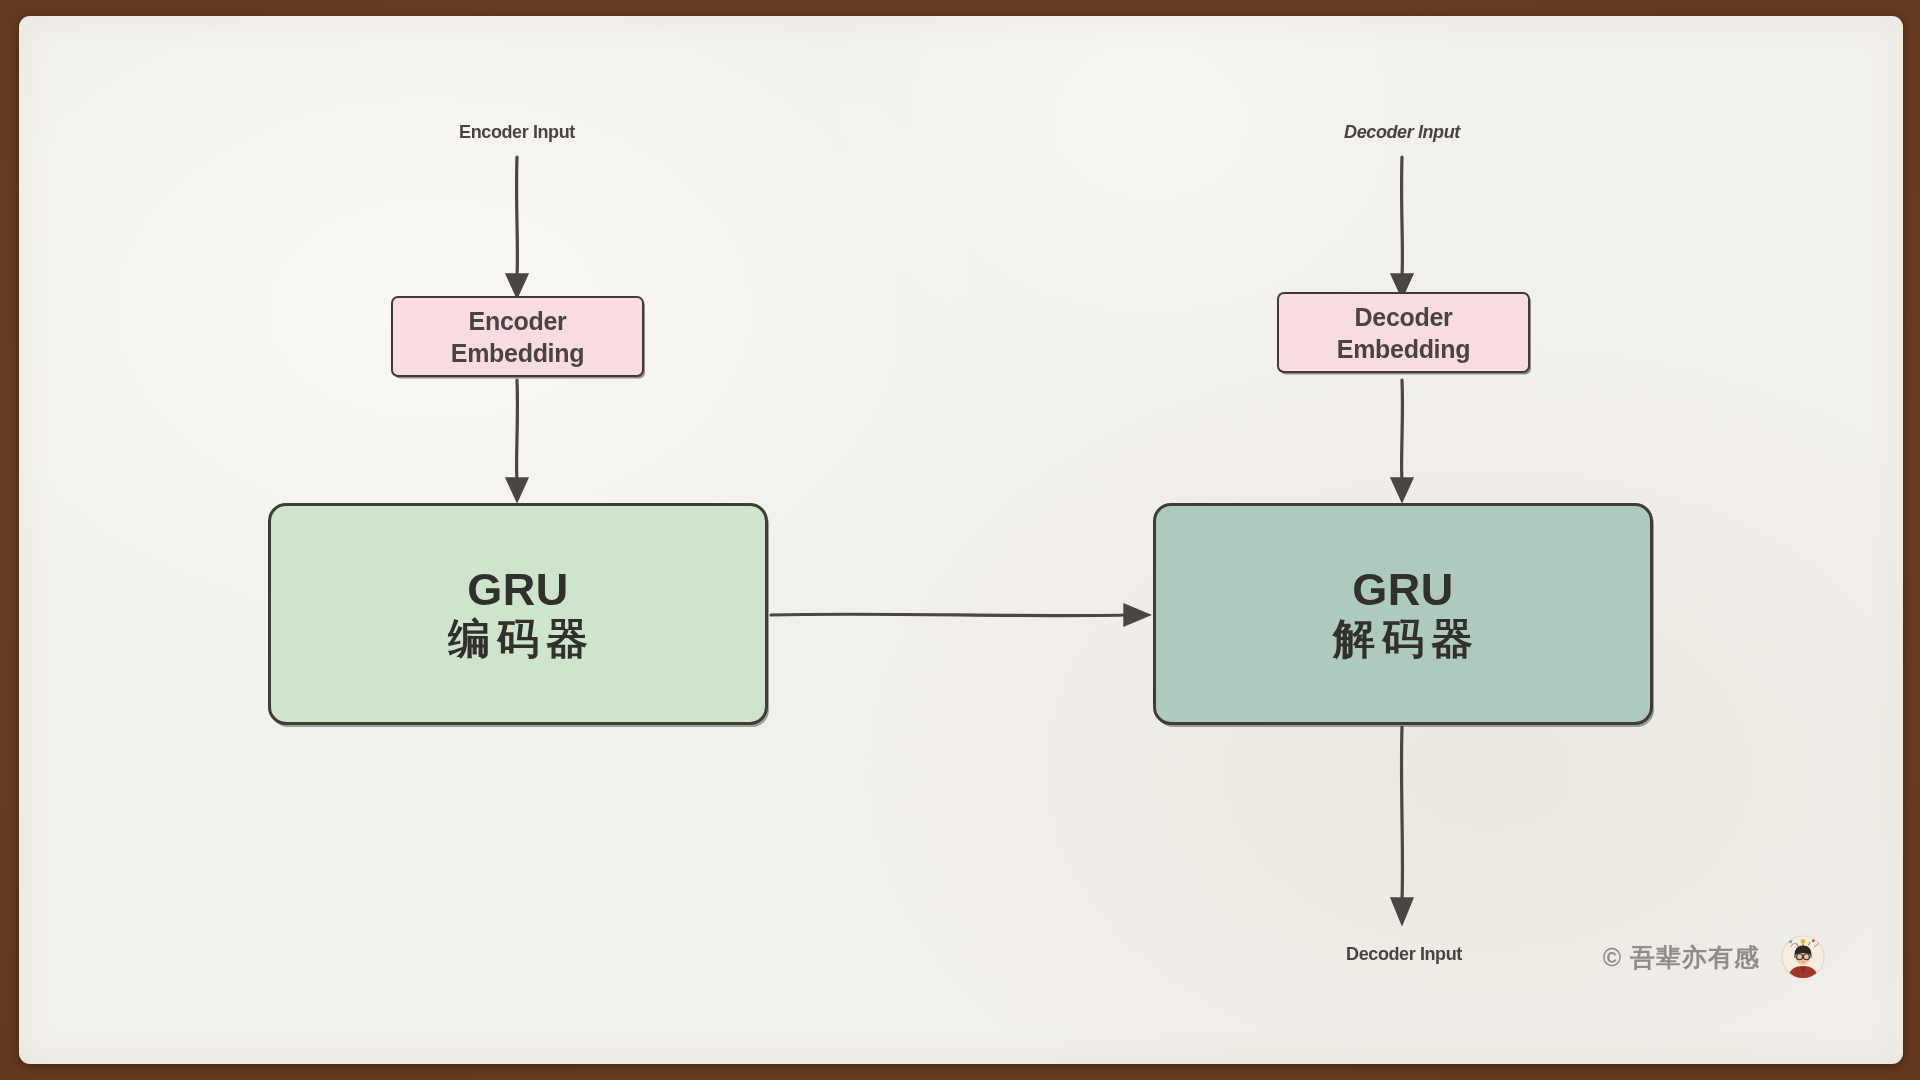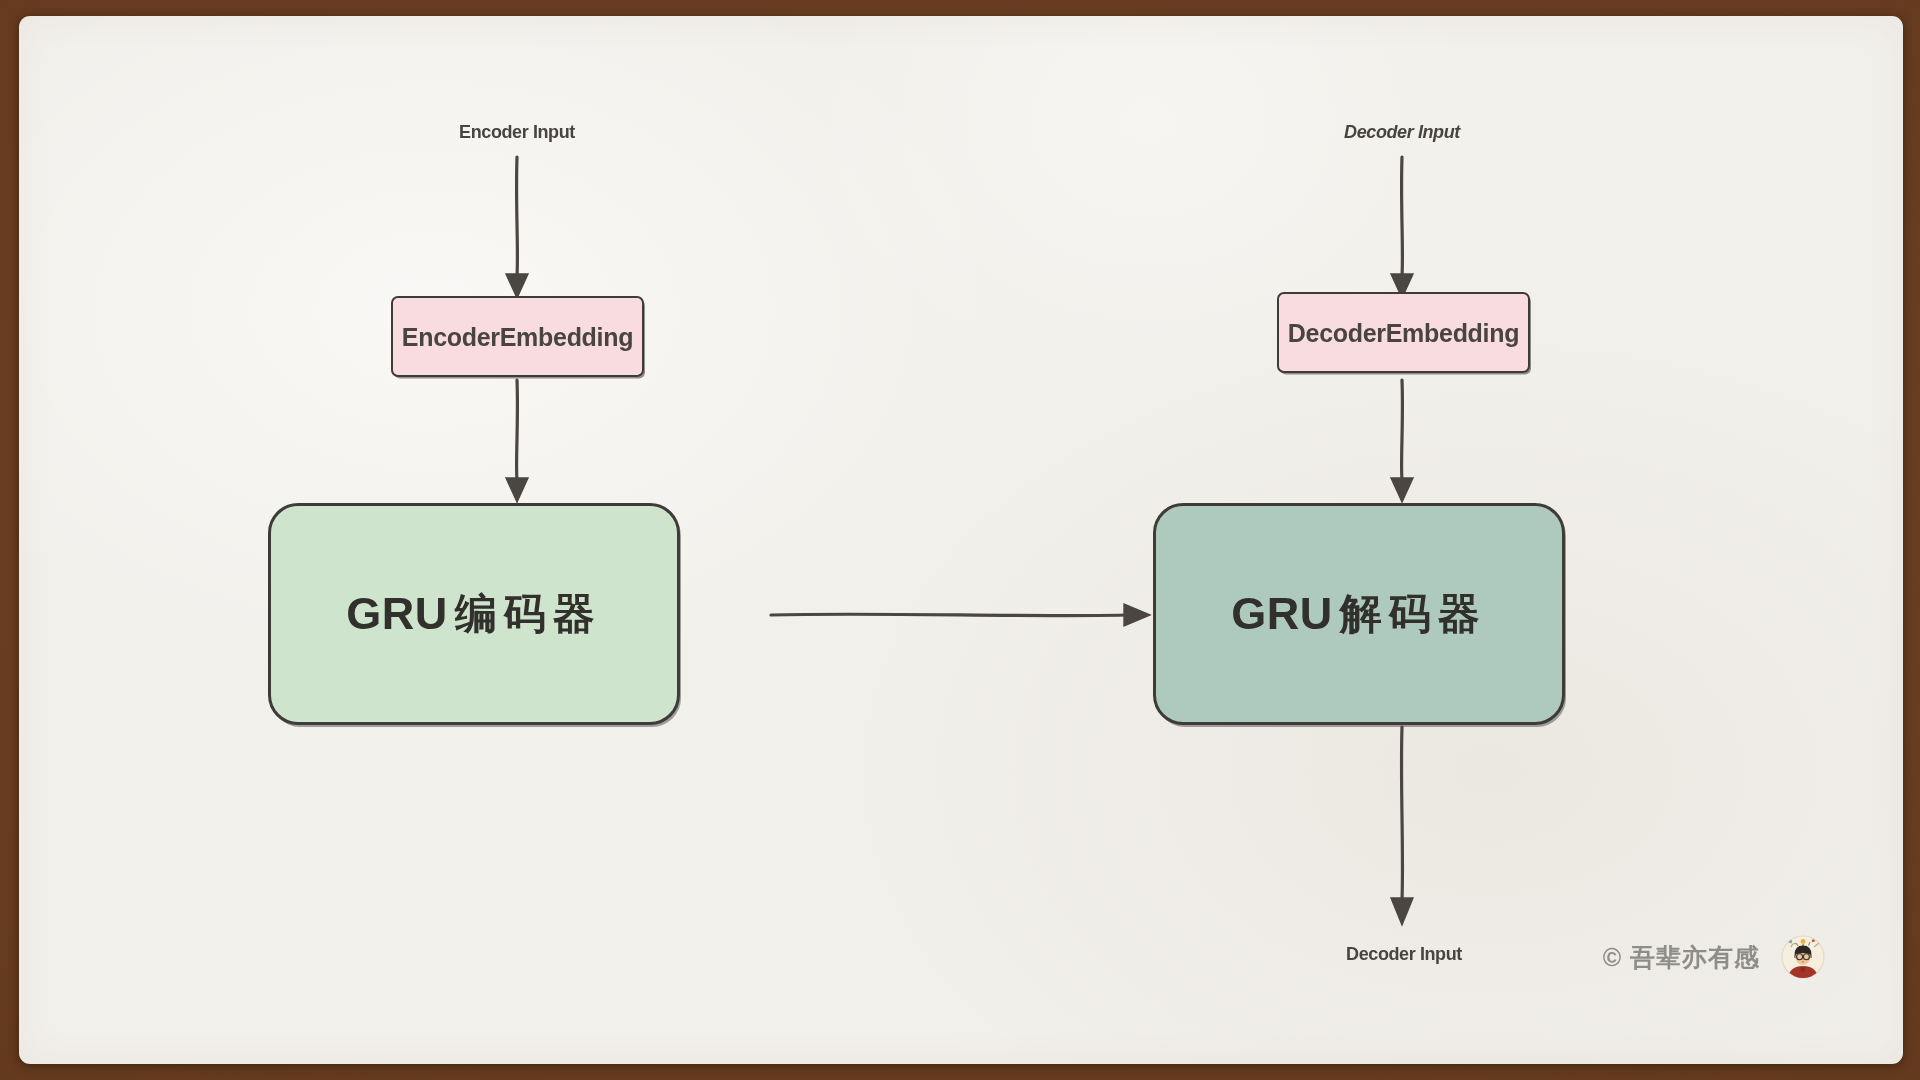--- a/index.html
+++ b/index.html
@@ -28,32 +28,32 @@
   .connectors{position:absolute; left:0; top:0; width:1884px; height:1048px; pointer-events:none;}
   .connectors path{stroke:var(--ink); stroke-width:3.2; fill:none; stroke-linecap:round;}
   .connectors path.head{fill:var(--ink); stroke-width:1.4;}
 
   .flow-label{
     position:absolute; transform:translateX(-50%);
     font-size:18px; font-weight:700; letter-spacing:-0.4px;
     color:var(--label-text); white-space:nowrap;
   }
   .node{
-    position:absolute; display:flex; flex-direction:row;
+    position:absolute; display:flex; flex-direction:column;
     align-items:center; justify-content:center; text-align:center;
   }
   .embed{
     width:253px; height:81px; border:2.5px solid var(--node-border); border-radius:7px;
     background:var(--embedding-fill);
     box-shadow:2px 2.5px 0 -1px rgba(63,59,57,0.55);
     font-size:25px; font-weight:700; letter-spacing:-0.3px; line-height:1.28;
     color:var(--label-text);
   }
   .gru{
-    width:412px; height:222px; border:3px solid var(--node-border); border-radius:30px;
+    width:500px; height:222px; border:3px solid var(--node-border); border-radius:18px;
     box-shadow:2px 3px 0 -1px rgba(63,59,57,0.45);
     color:var(--node-text); font-weight:700;justify-content:center;
   }
   .gru .latin{font-size:45px; letter-spacing:0.5px; line-height:1.1;}
   .gru .cjk{font-size:42px; letter-spacing:7px; padding-left:7px; margin-top:0; line-height:1.15;}
   .gru-encoder{left:249px; top:487px; background:var(--encoder-fill);}
   .gru-decoder{left:1134px; top:487px; background:var(--decoder-fill);}
   .enc-embed{left:372px; top:280px;}
   .dec-embed{left:1258px; top:276px;}
   .enc-input-label{left:498px; top:106px;}

